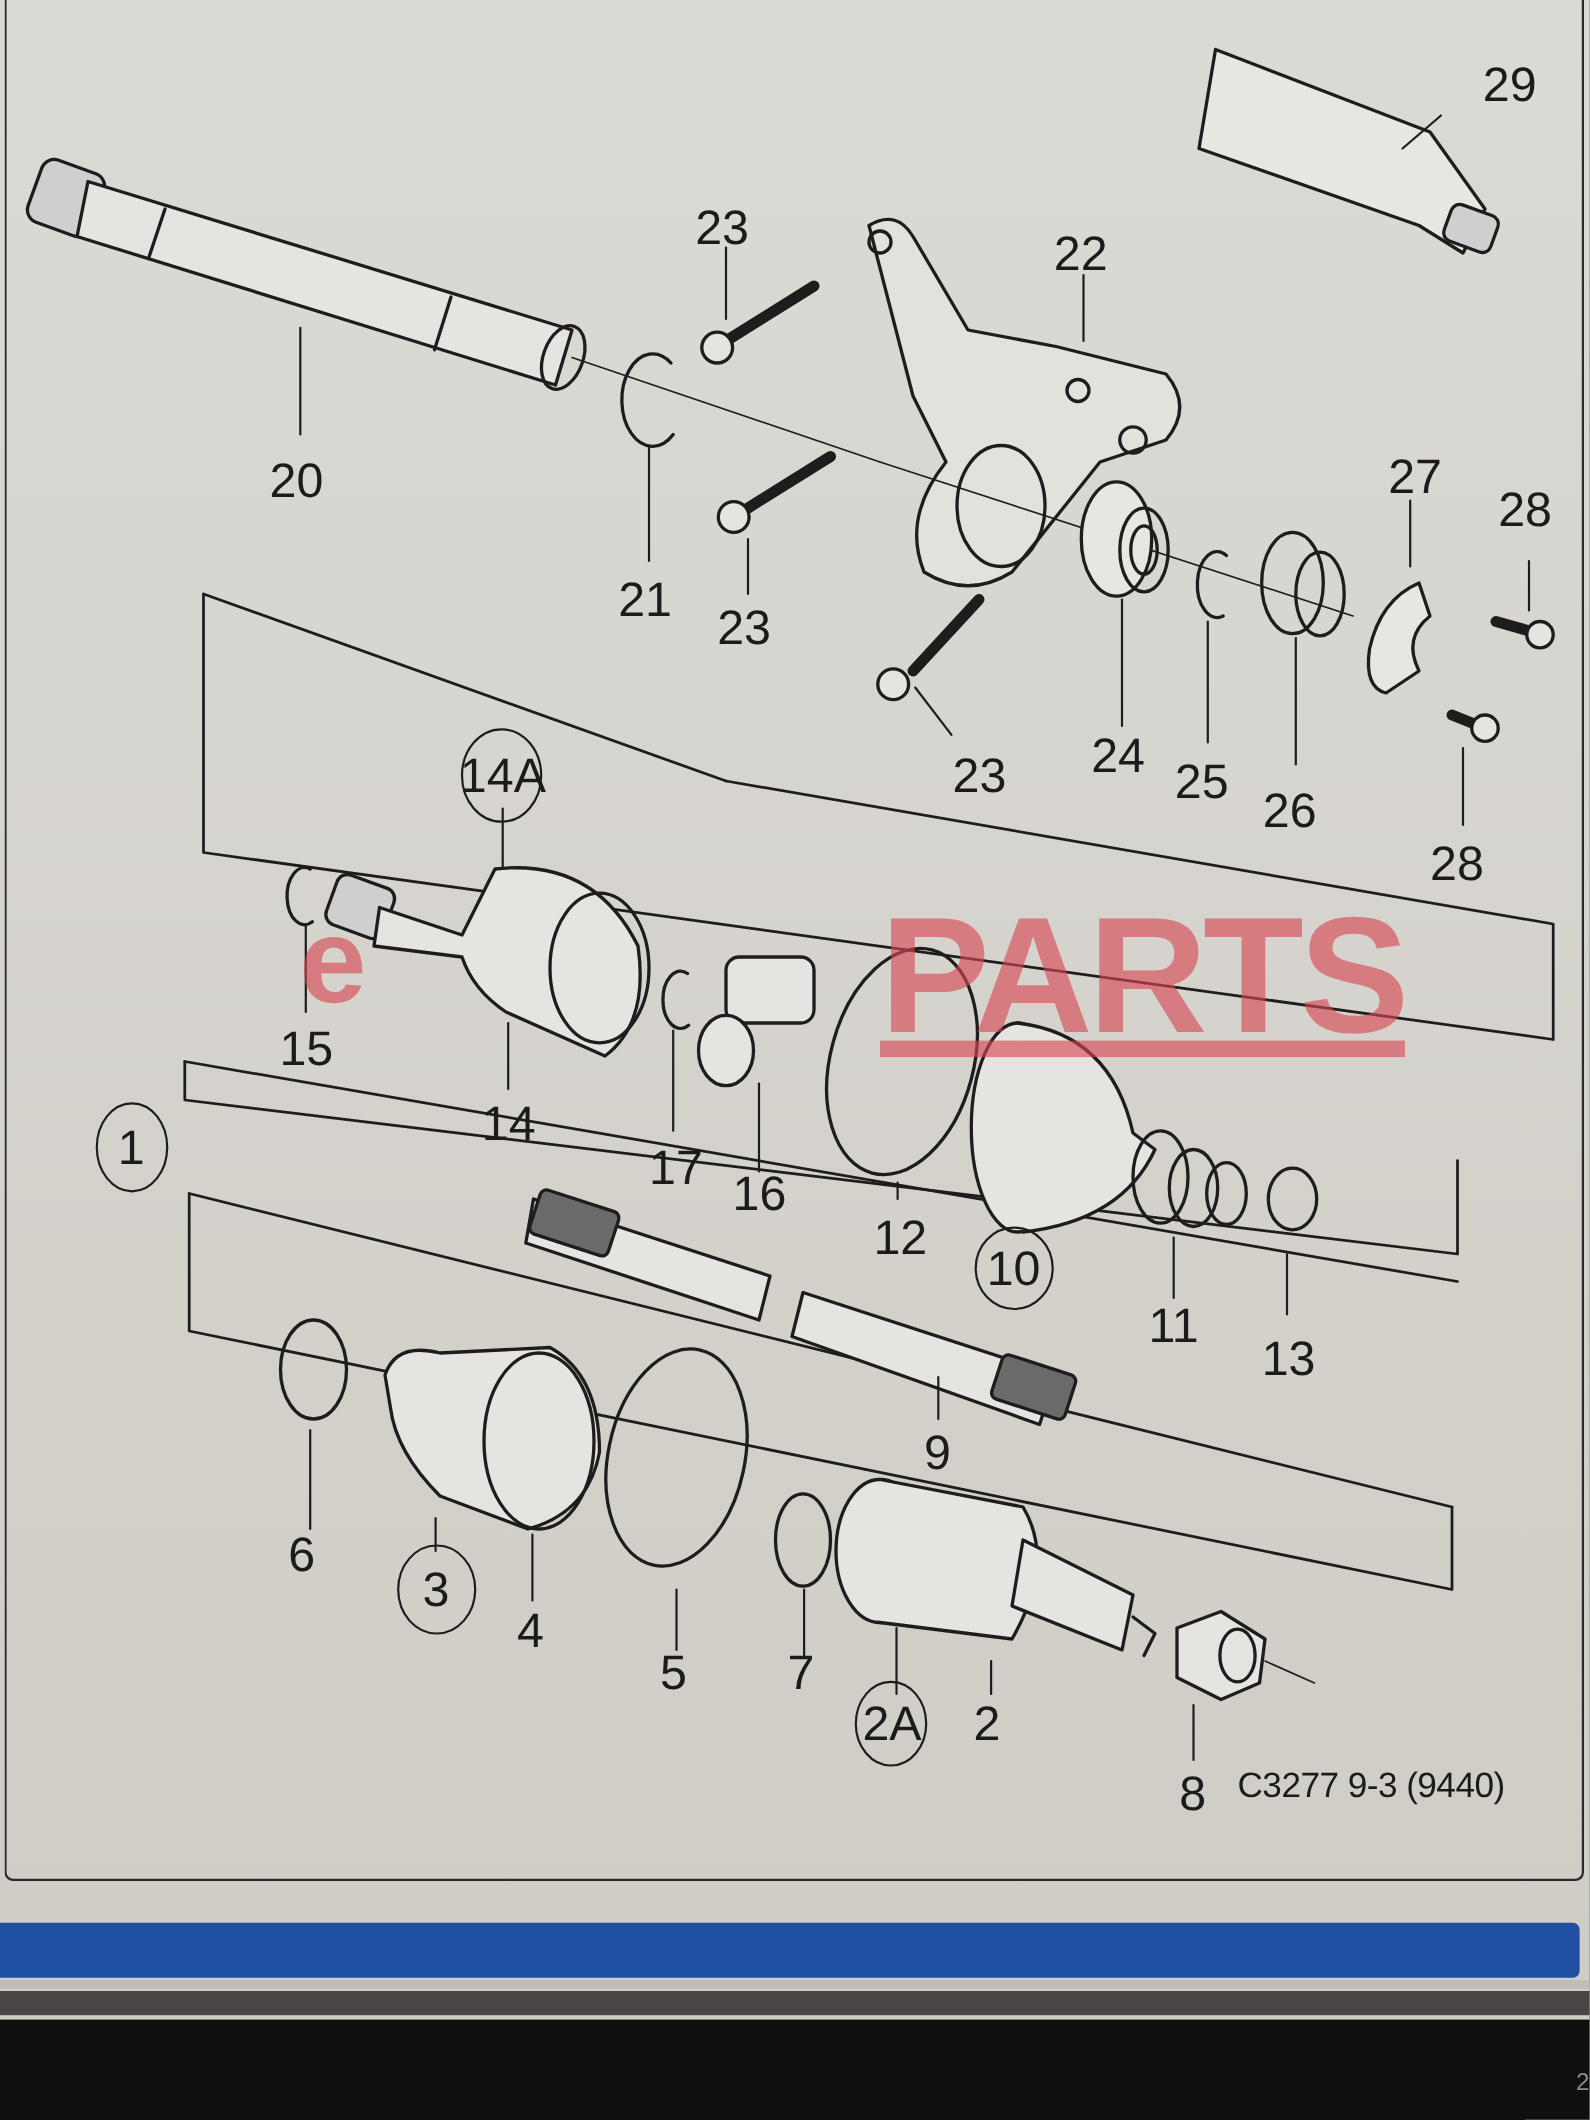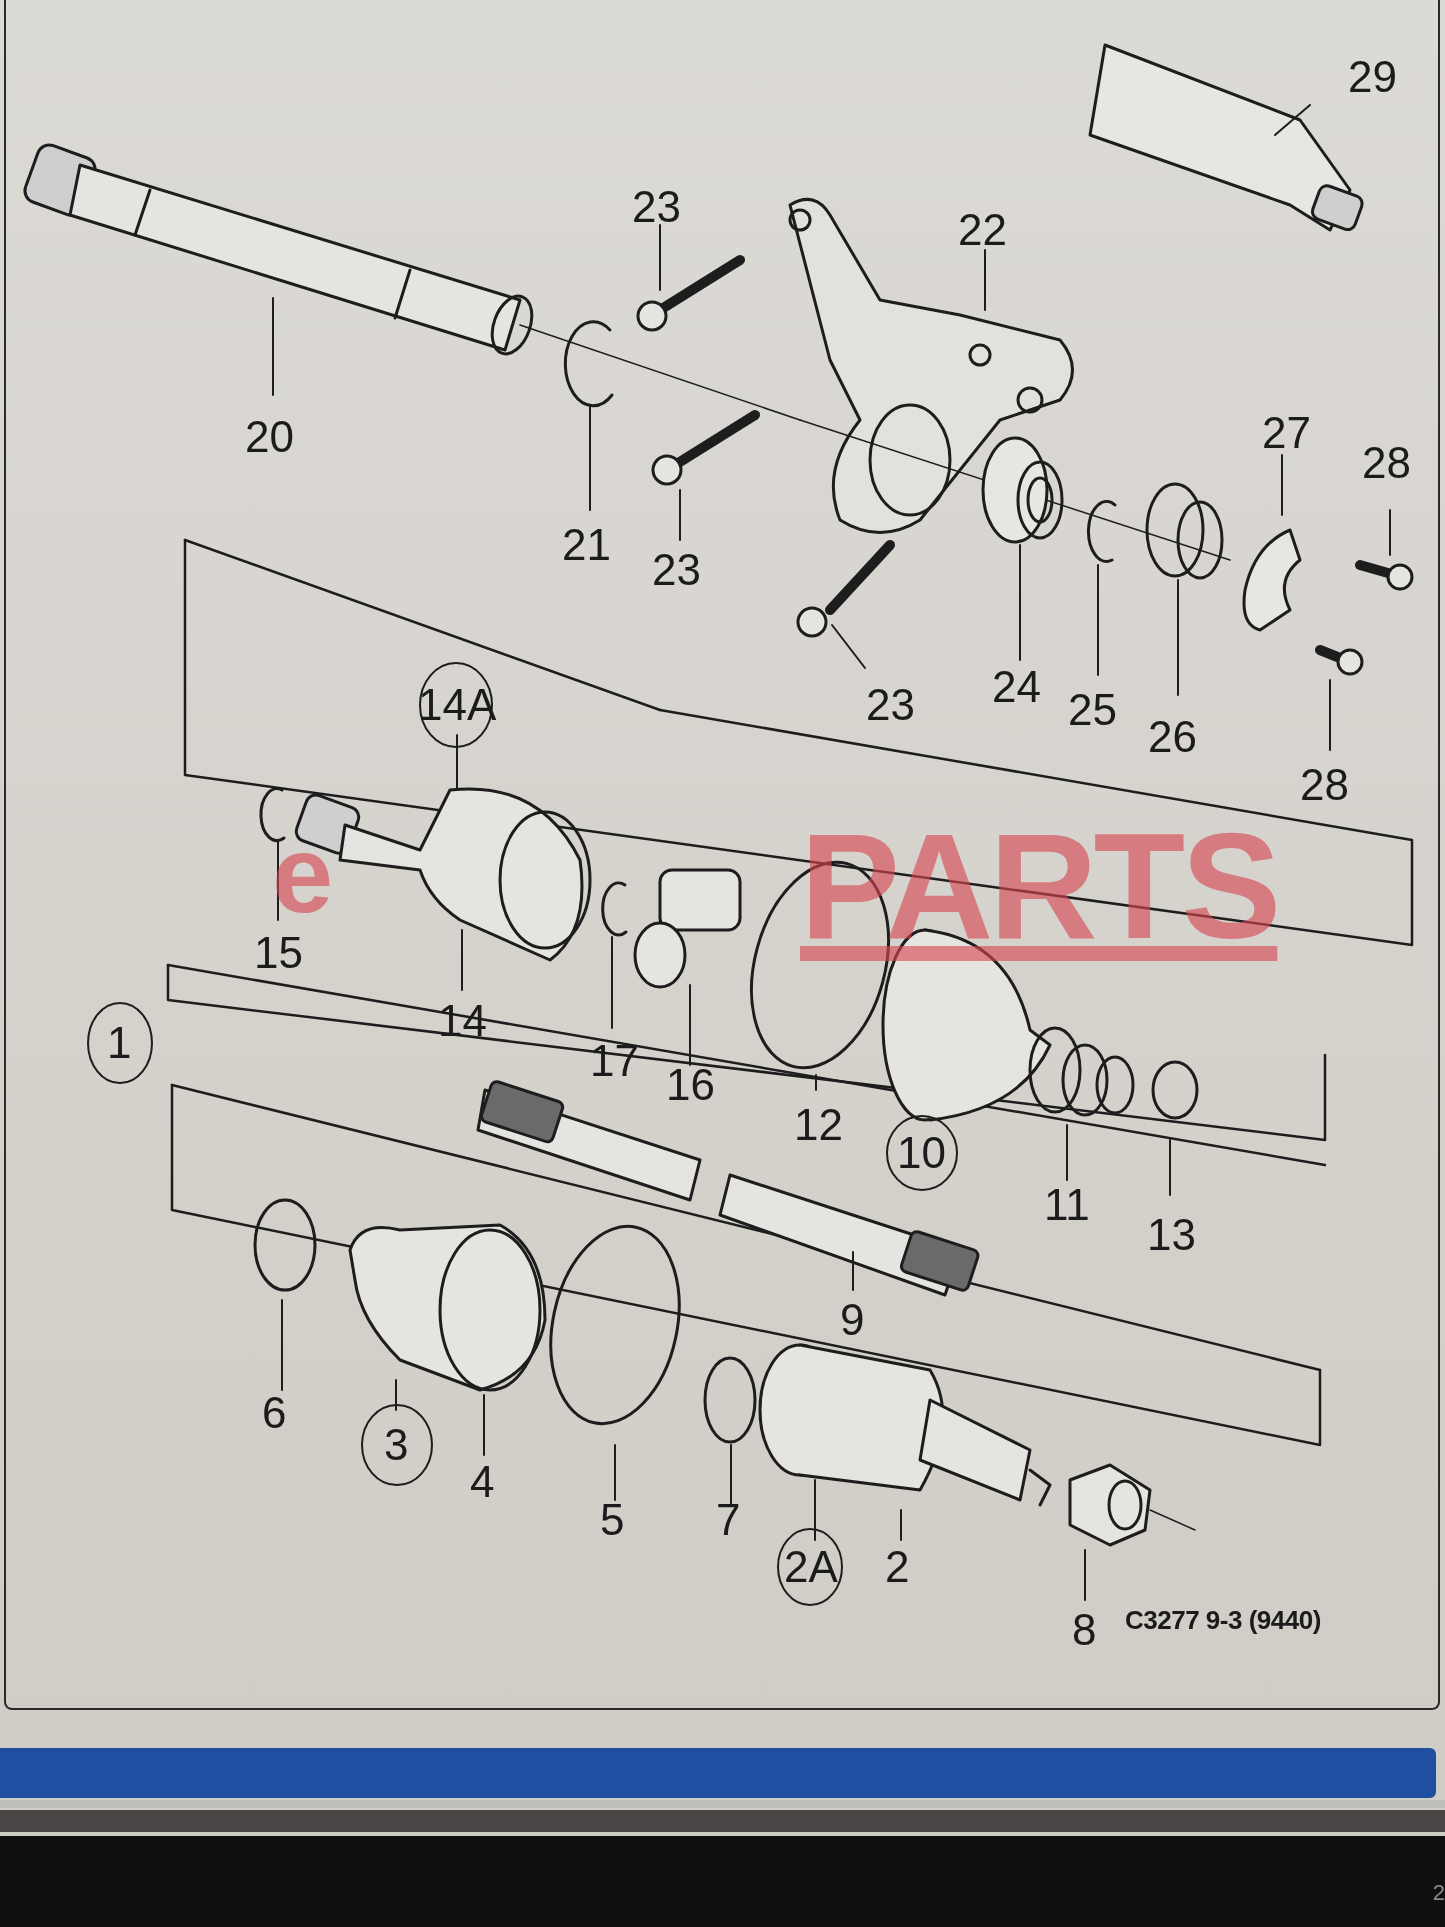--- a/index.html
+++ b/index.html
@@ -1,21 +1,21 @@
 <!DOCTYPE html>
 <html><head>
 <meta charset="utf-8">
 <style>
   html,body{margin:0;padding:0;}
   body{width:1445px;height:1927px;background:#d6d3ce;position:relative;overflow:hidden;font-family:"Liberation Sans",sans-serif;}
   .screen{position:absolute;left:0;top:0;width:1445px;height:1927px;background:linear-gradient(180deg,#dcdad5 0%,#d4d1cb 60%,#cfccc6 100%);}
   .diagram-frame{position:absolute;left:4px;top:0;width:1432px;height:1708px;border-right:2px solid #2a2a2a;border-bottom:2px solid #2a2a2a;border-left:2px solid #2a2a2a;border-radius:0 0 8px 8px;background:transparent;}
   svg.diagram{position:absolute;left:0;top:0;}
   .lbl{font-family:"Liberation Sans",sans-serif;font-size:44px;fill:#1b1b1b;}
-  .ref{position:absolute;font-family:"Liberation Sans",sans-serif;font-size:26px;color:#1b1b1b;letter-spacing:-0.5px;font-weight:bold;}
+  .ref{position:absolute;font-family:"Liberation Sans",sans-serif;font-size:32px;color:#1b1b1b;letter-spacing:-0.5px;}
   .watermark{position:absolute;font-family:"Liberation Sans",sans-serif;font-weight:bold;color:rgba(214,70,80,0.62);letter-spacing:-4px;}
   .blue-bar{position:absolute;left:0;top:1748px;width:1436px;height:50px;background:#1f4fa0;border-radius:0 6px 6px 0;}
   .gray-bar{position:absolute;left:0;top:1810px;width:1445px;height:22px;background:#4a4545;}
   .gray-line{position:absolute;left:0;top:1800px;width:1445px;height:8px;background:#bfbdb8;}
   .bezel{position:absolute;left:0;top:1836px;width:1445px;height:91px;background:#0f0f10;}
   .bezel-text{position:absolute;right:0;top:1880px;color:#8a8a8a;font-size:22px;}
 </style>
 </head>
 <body>
 

